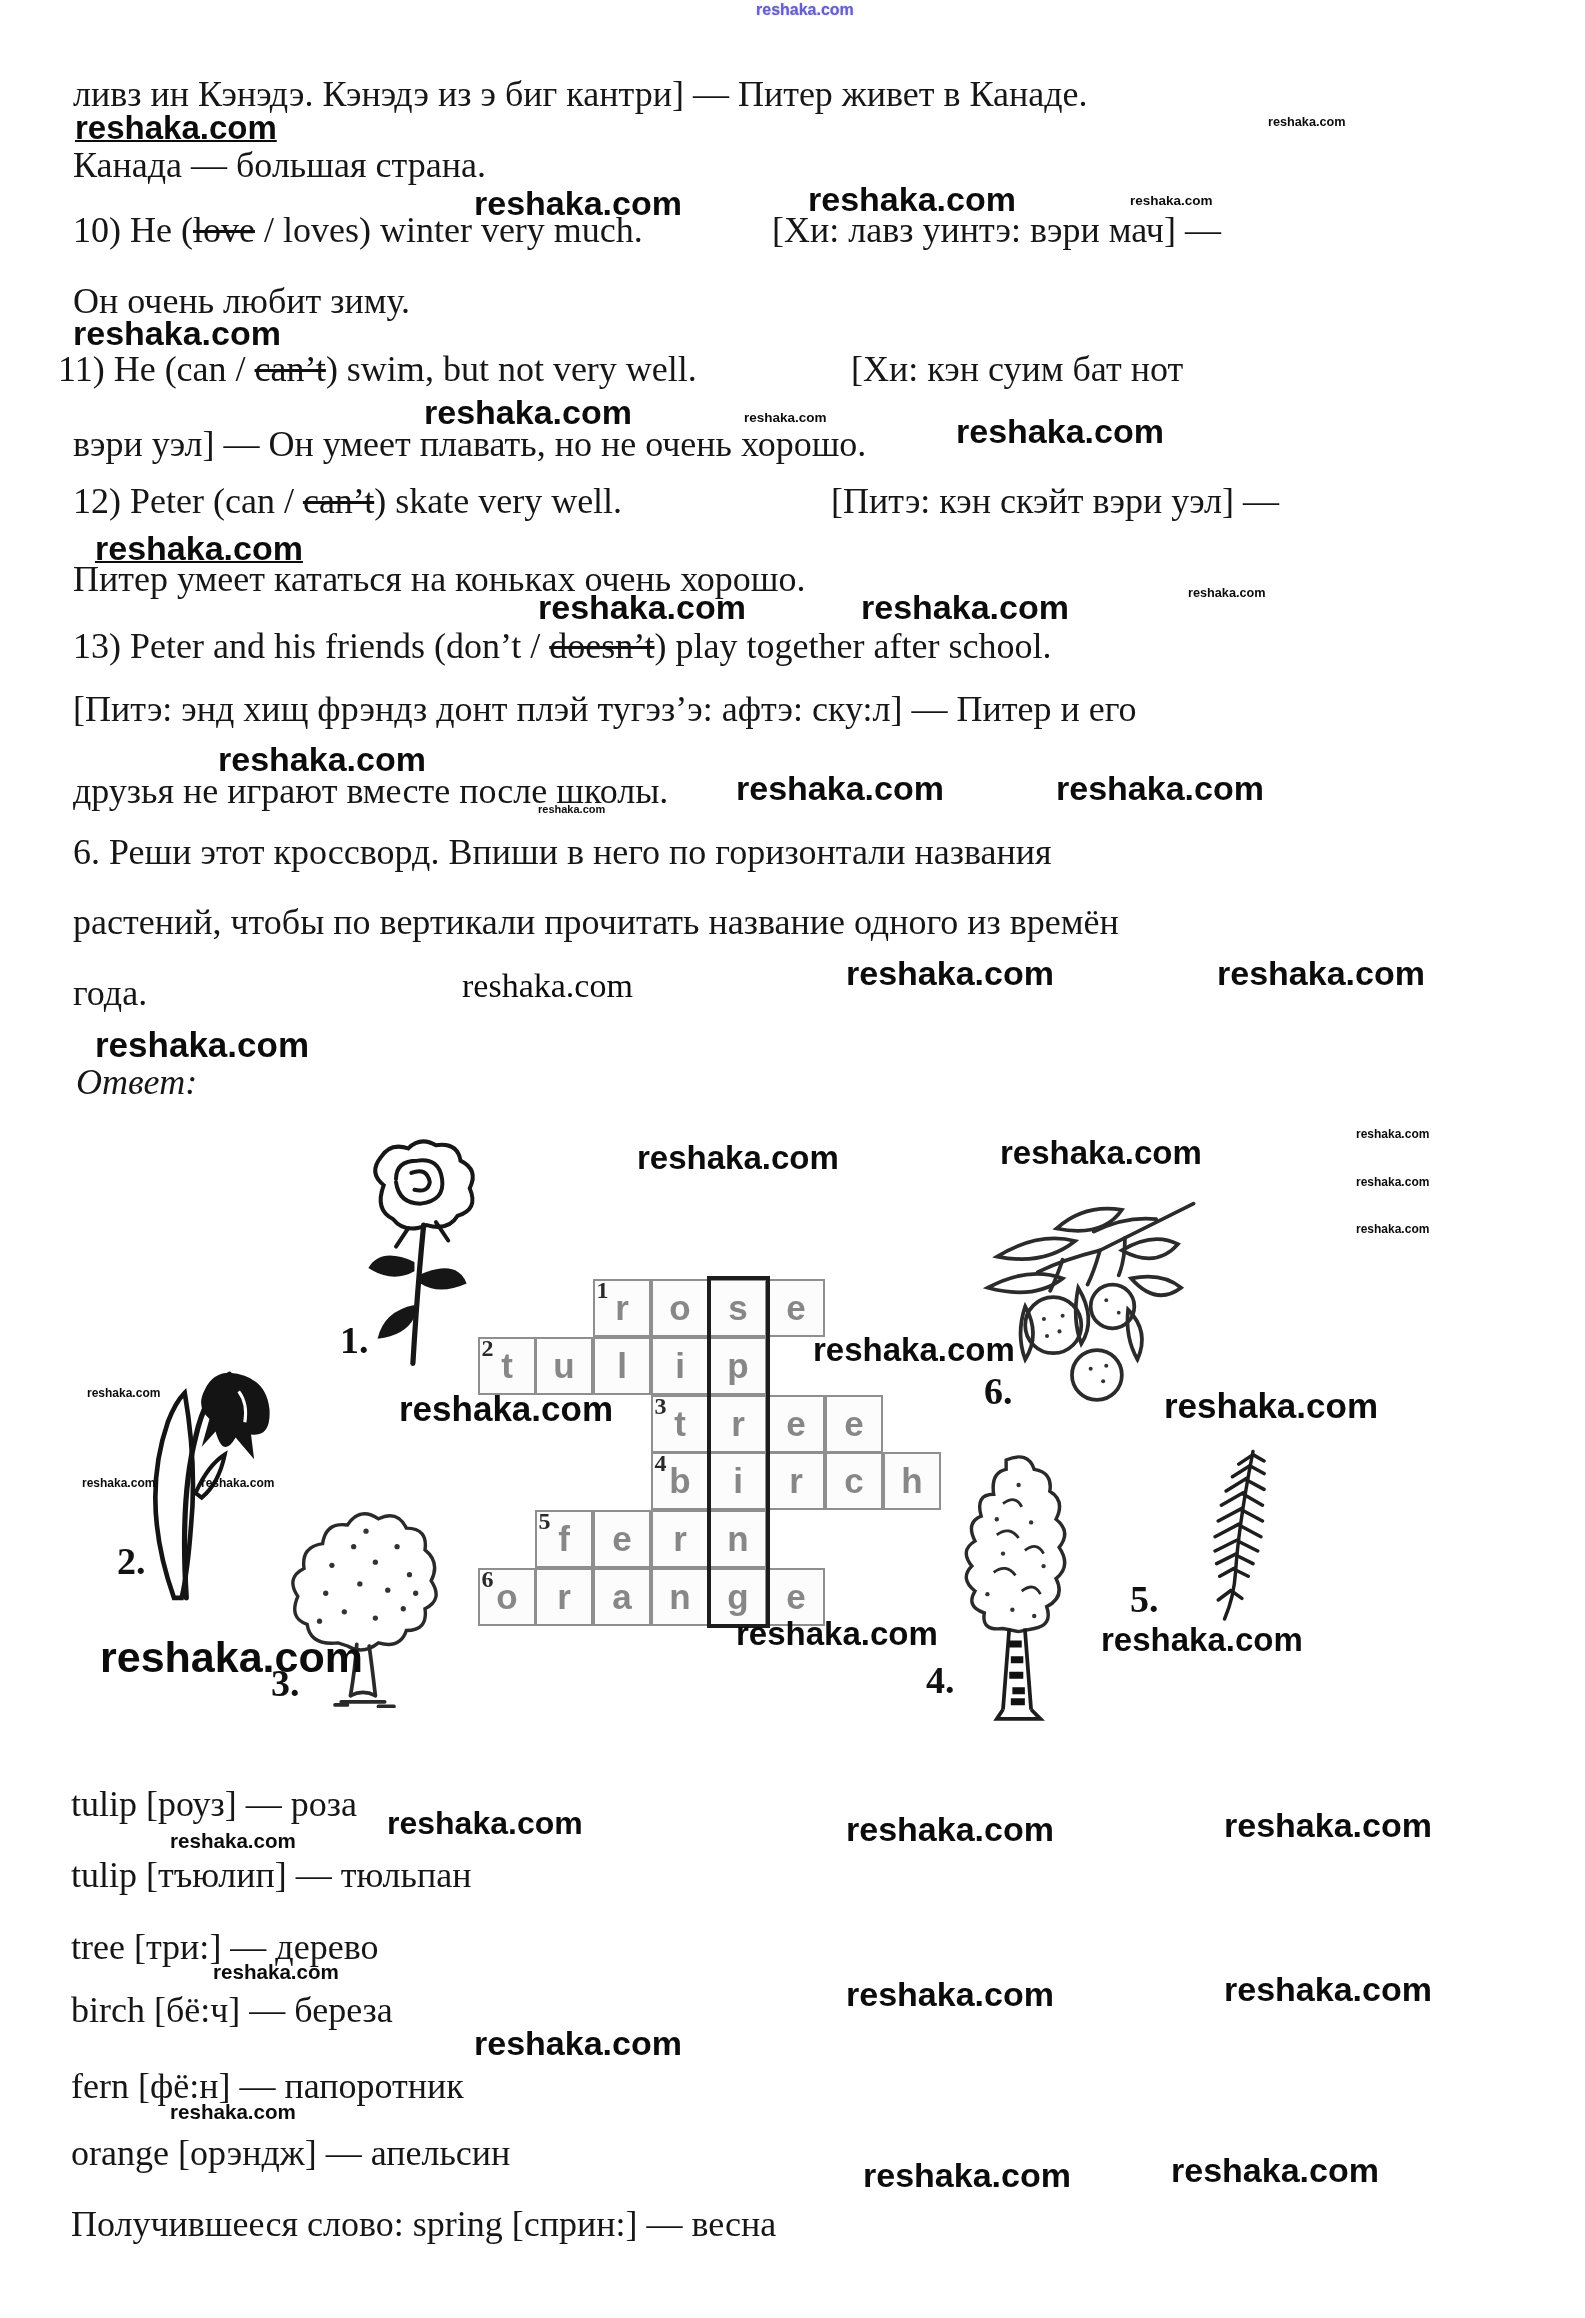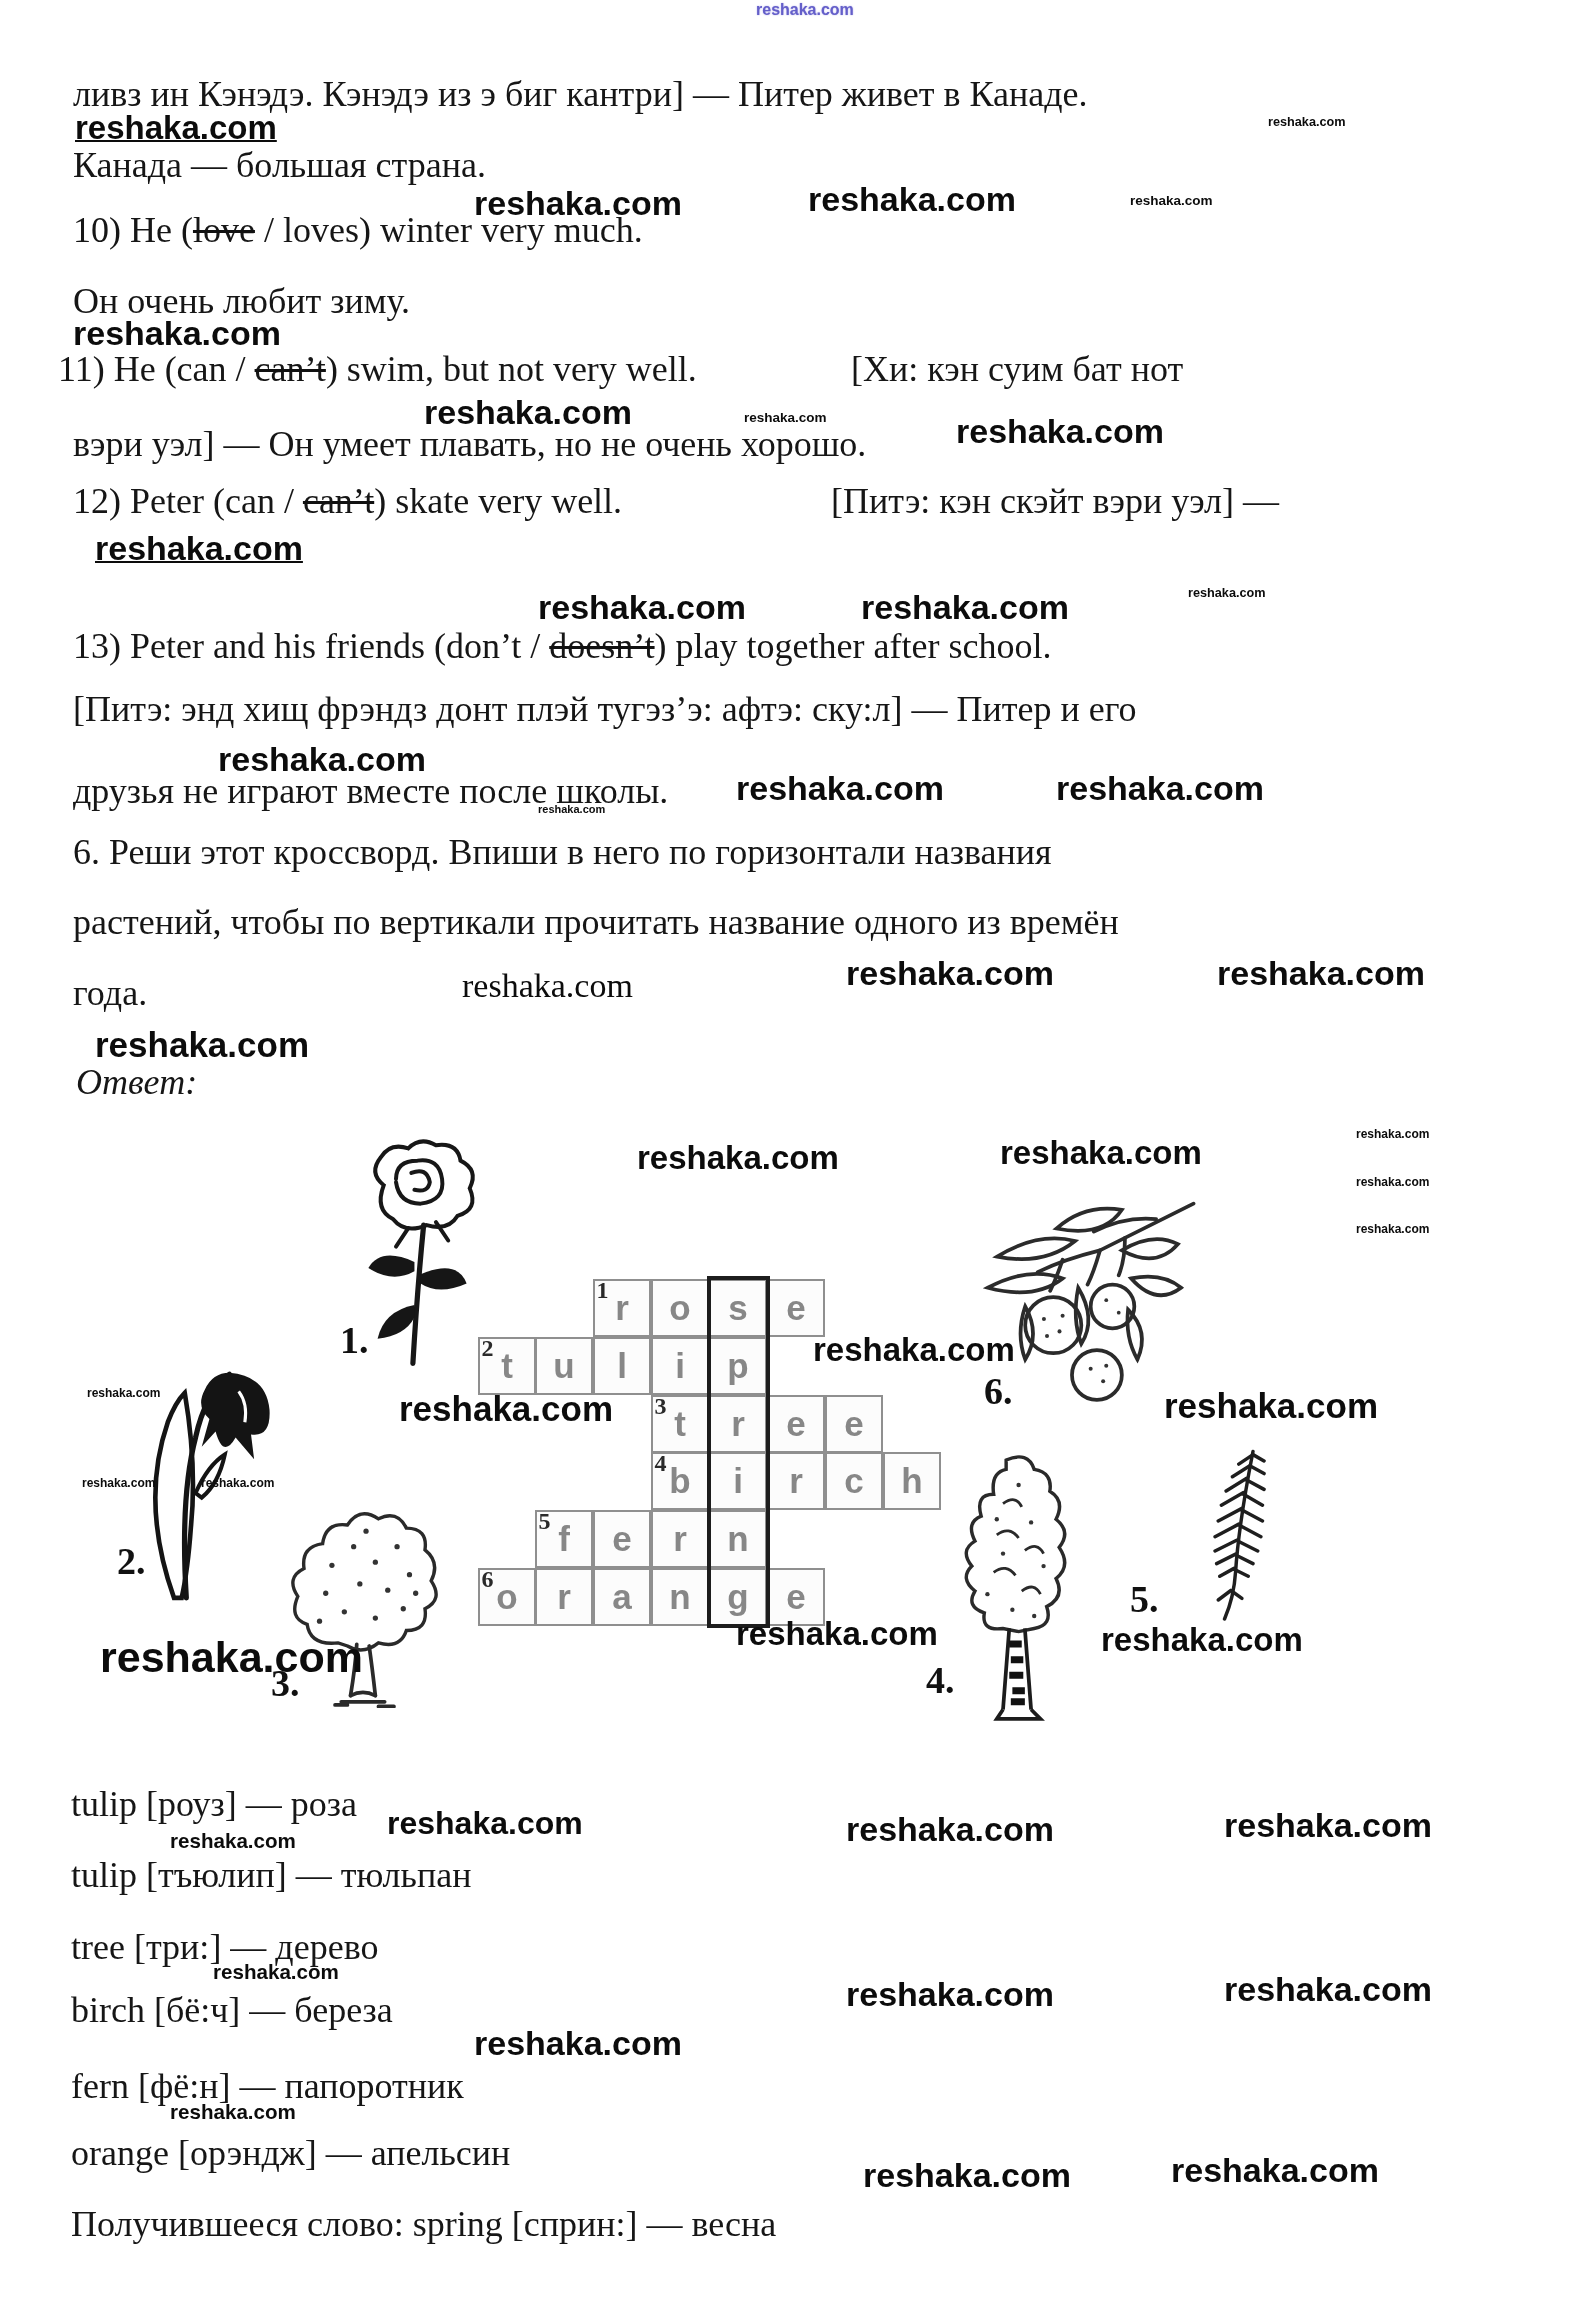--- a/index.html
+++ b/index.html
@@ -27,28 +27,30 @@
 </style>
 </head>
 <body>
 
 <div id="page">
 
   <div class="t" style="left:73px;top:146px">Канада — большая страна.</div>
   <div class="t" style="left:73px;top:75px">ливз ин Кэнэдэ. Кэнэдэ из э биг кантри] — Питер живет в Канаде.</div>
 
   <div class="t" style="left:73px;top:211px"><span>10) He (</span><span class="strike">love</span><span> / loves) winter very much.</span></div>
+  <div class="t" style="left:772px;top:211px">[Хи: лавз уинтэ: вэри мач] —</div>
   <div class="t" style="left:73px;top:282px">Он очень любит зиму.</div>
 
   <div class="t" style="left:58px;top:350px"><span>11) He (can / </span><span class="strike">can’t</span><span>) swim, but not very well.</span></div>
   <div class="t" style="left:851px;top:350px">[Хи: кэн суим бат нот</div>
   <div class="t" style="left:73px;top:425px">вэри уэл] — Он умеет плавать, но не очень хорошо.</div>
 
   <div class="t" style="left:73px;top:482px"><span>12) Peter (can / </span><span class="strike">can’t</span><span>) skate very well.</span></div>
   <div class="t" style="left:831px;top:482px">[Питэ: кэн скэйт вэри уэл] —</div>
+  <div class="t" style="left:73px;top:560px">Питер умеет кататься на коньках очень хорошо.</div>
 
   <div class="t" style="left:73px;top:627px"><span>13) Peter and his friends (don’t / </span><span class="strike">doesn’t</span><span>) play together after school.</span></div>
   <div class="t" style="left:73px;top:690px">[Питэ: энд хищ фрэндз донт плэй тугэз’э: афтэ: ску:л] — Питер и его</div>
   <div class="t" style="left:73px;top:772px">друзья не играют вместе после школы.</div>
 
   <div class="t" style="left:73px;top:833px">6. Реши этот кроссворд. Впиши в него по горизонтали названия</div>
   <div class="t" style="left:73px;top:903px">растений, чтобы по вертикали прочитать название одного из времён</div>
   <div class="t" style="left:73px;top:974px">года.</div>
   <div class="t italic" style="left:76px;top:1063px">Ответ:</div>
 

